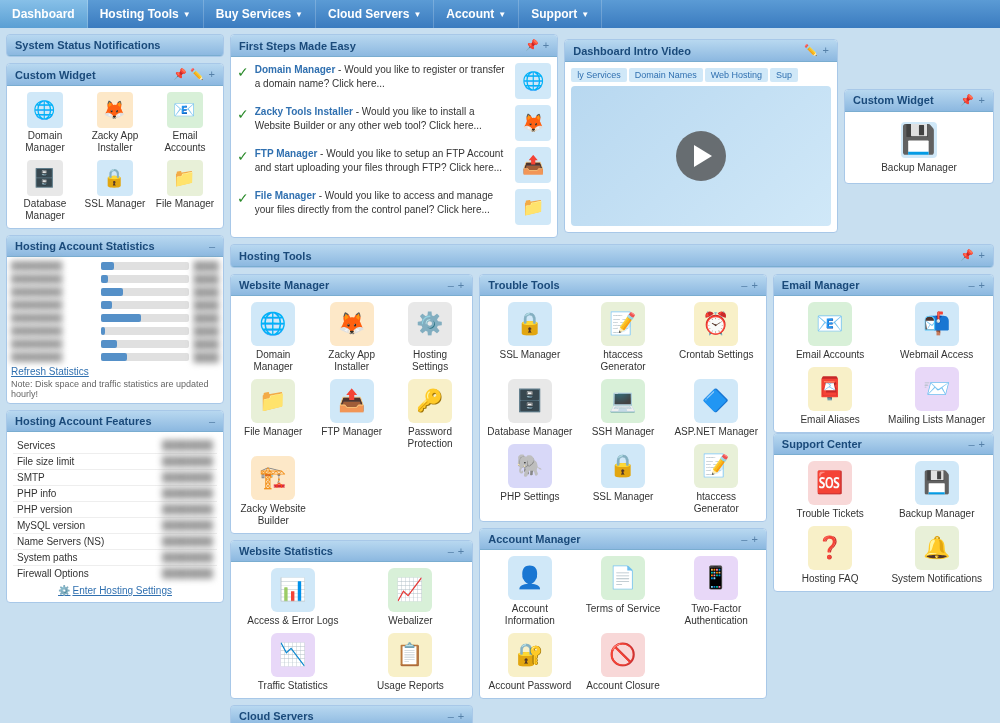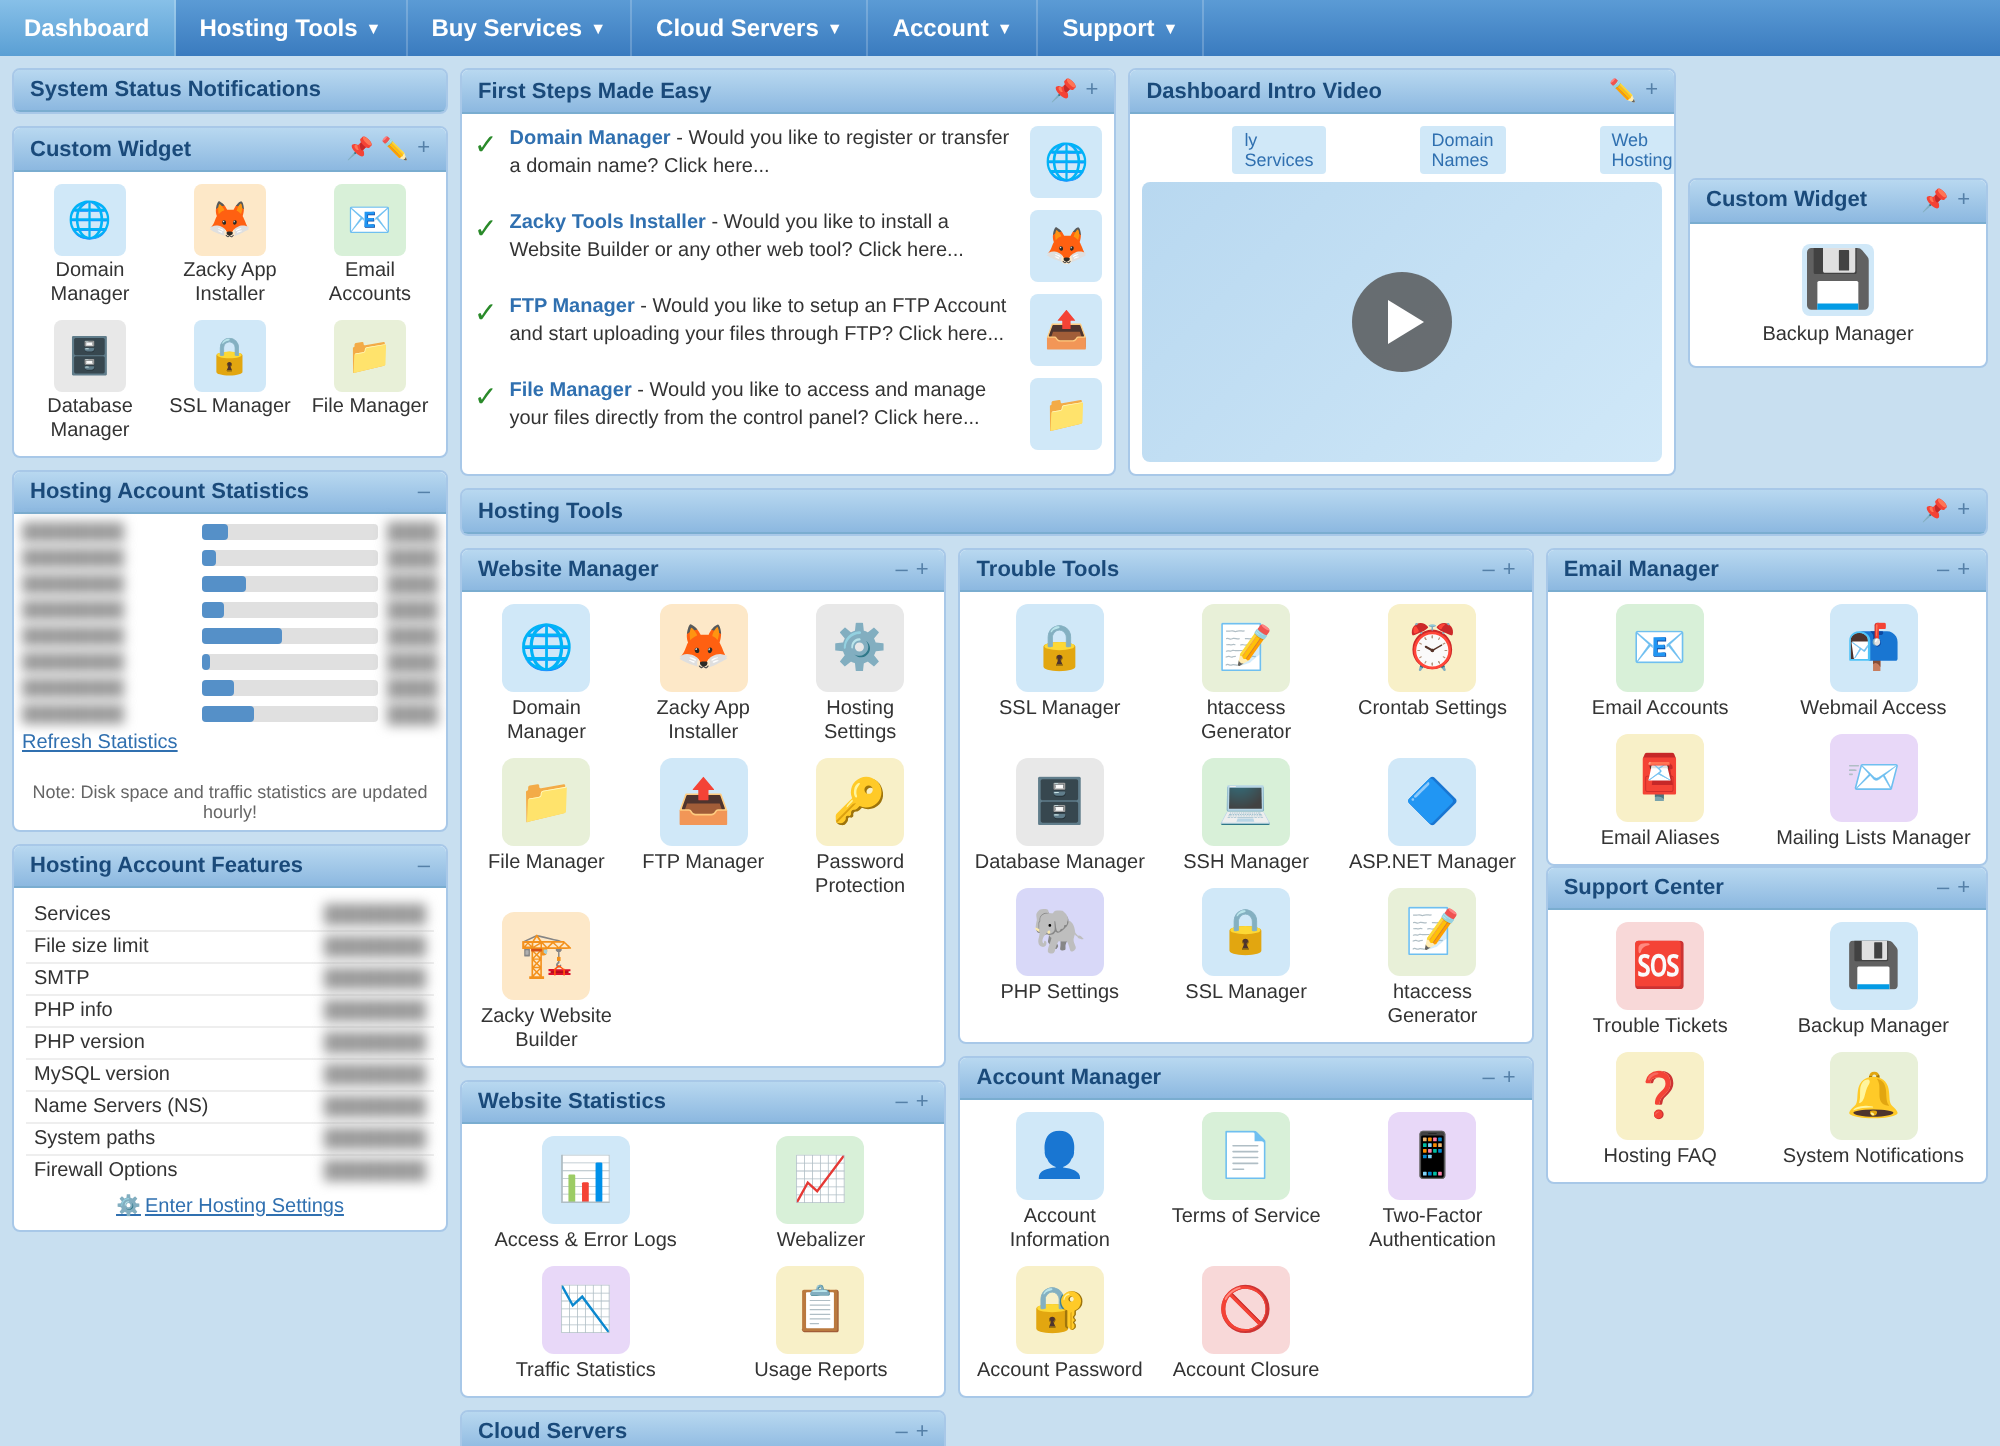--- a/index.html
+++ b/index.html
@@ -35,21 +35,21 @@
 
     
     .stats-bars { padding: 4px; }
     .stat-row { display: flex; align-items: center; margin-bottom: 3px; }
     .stat-label { width: 90px; font-size: 9px; color: #555; white-space: nowrap; overflow: hidden; }
     .stat-bar-bg { flex: 1; height: 8px; background: #e0e0e0; border-radius: 2px; }
     .stat-bar { height: 100%; background: #5590c8; border-radius: 2px; }
     .stat-val { width: 30px; font-size: 9px; color: #555; text-align: right; }
 
     .refresh-link { color: #3070b0; text-decoration: underline; cursor: pointer; font-size: 10px; display: flex; align-items: center; gap: 2px; }
-    .refresh-note { font-size: 9px; color: #666; text-align: center; margin-top: 14px; }
+    .refresh-note { font-size: 9px; color: #666; margin-top: 2px; }
 
     
     .features-list { list-style: none; }
     .features-list li { padding: 2px 4px; border-bottom: 1px solid #eee; display: flex; justify-content: space-between; font-size: 10px; color: #333; }
     .features-list li:last-child { border-bottom: none; }
     .feat-val { color: #888; }
     .enter-settings { color: #3070b0; text-decoration: underline; cursor: pointer; font-size: 10px; display: flex; align-items: center; gap: 2px; margin-top: 4px; justify-content: center; }
 
     
     .right-top-row { display: flex; gap: 6px; align-items: center; }
@@ -61,21 +61,21 @@
     .step-text { font-size: 10px; color: #333; line-height: 1.4; flex: 1; }
     .step-text b { color: #3070b0; }
     .step-icon { width: 36px; height: 36px; border-radius: 4px; display: flex; align-items: center; justify-content: center; font-size: 18px; flex-shrink: 0; }
 
     
     .video-box { flex: 1; }
     .video-preview { position: relative; width: 100%; height: 140px; background: linear-gradient(135deg, #b8d8f0 0%, #d0e8f8 100%); border-radius: 4px; overflow: hidden; display: flex; align-items: center; justify-content: center; }
     .play-btn { width: 50px; height: 50px; background: rgba(80,80,80,0.8); border-radius: 50%; display: flex; align-items: center; justify-content: center; cursor: pointer; }
     .play-btn::after { content: ''; border-left: 18px solid white; border-top: 11px solid transparent; border-bottom: 11px solid transparent; margin-left: 4px; }
     .video-tabs { display: flex; gap: 2px; margin-bottom: 4px; font-size: 9px; }
-    .video-tab { padding: 2px 6px; background: #d0e8f8; border-radius: 2px; cursor: pointer; color: #3070b0; margin-left: 45px; }
+    .video-tab { padding: 2px 6px; background: #d0e8f8; border-radius: 2px; cursor: pointer; color: #3070b0; }
 
     
     .custom-widget-right { width: 150px; flex-shrink: 0; }
     .cw-icon { display: flex; flex-direction: column; align-items: center; gap: 4px; padding: 10px; }
     .tool-grid { display: grid; grid-template-columns: repeat(3, 1fr); gap: 6px; padding: 6px; }
     .tool-item { display: flex; flex-direction: column; align-items: center; gap: 3px; cursor: pointer; }
     .tool-item-icon { width: 44px; height: 44px; border-radius: 6px; display: flex; align-items: center; justify-content: center; font-size: 22px; }
     .tool-item-label { font-size: 10px; color: #333; text-align: center; line-height: 1.2; }
     .stat-grid { display: grid; grid-template-columns: repeat(2, 1fr); gap: 6px; padding: 6px; }
 

